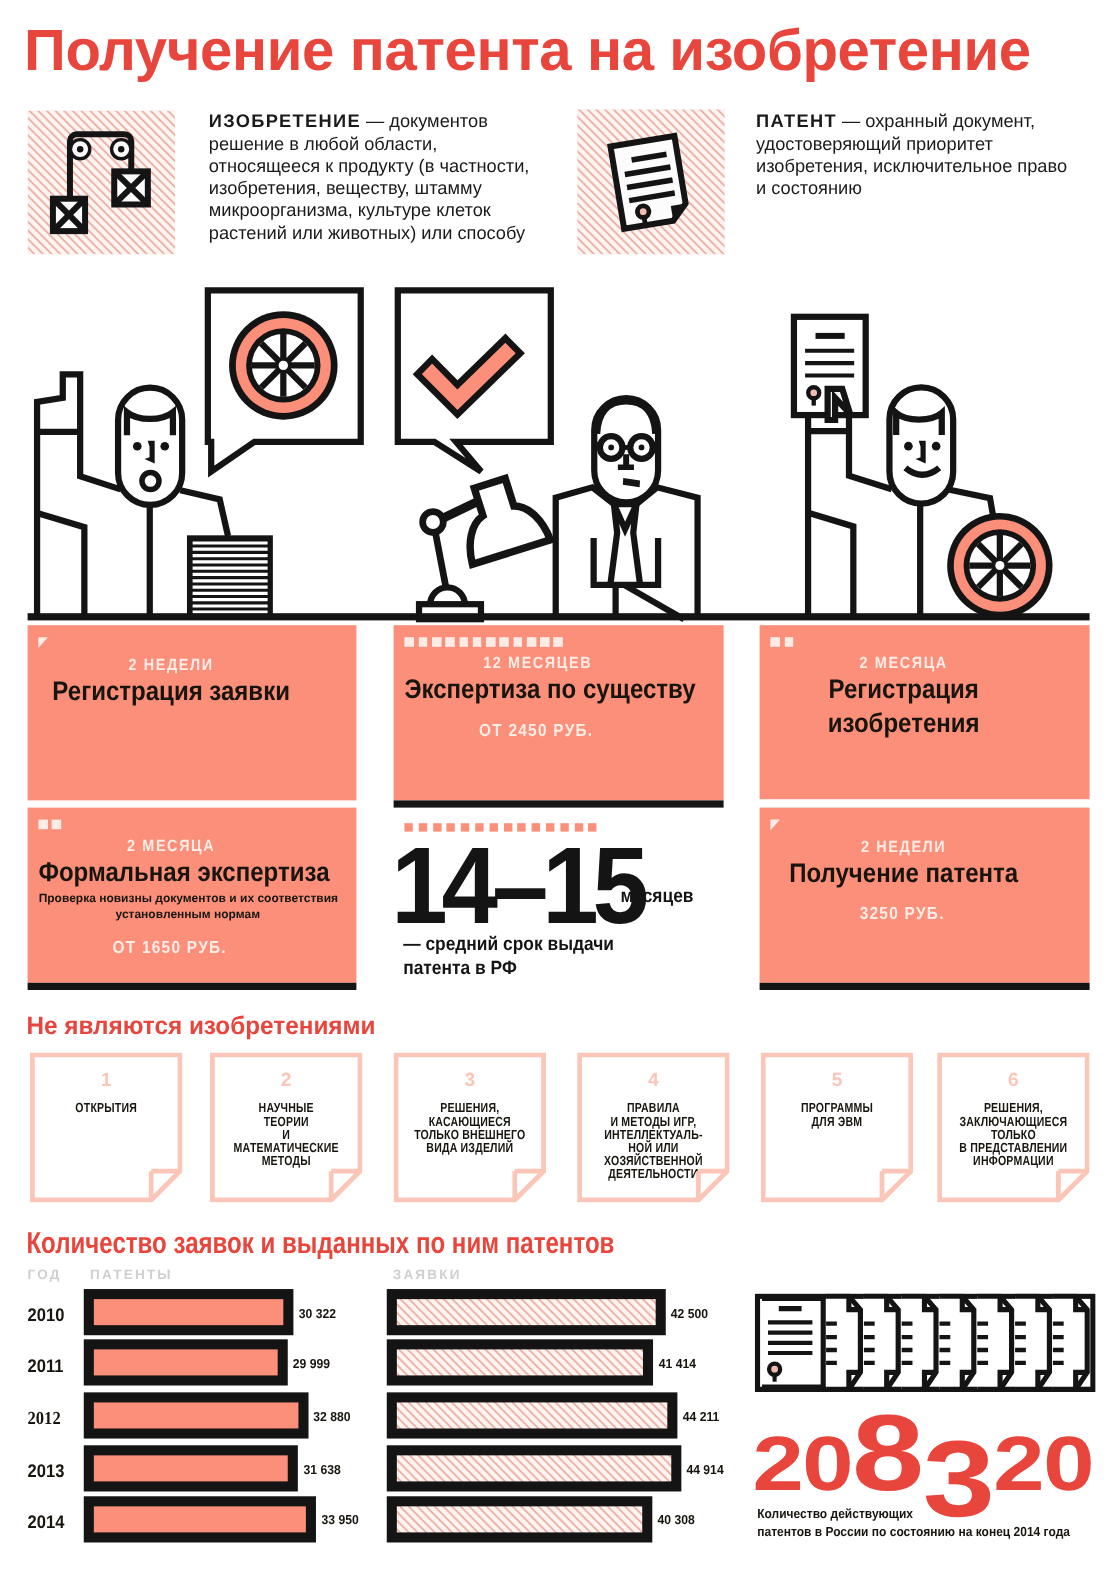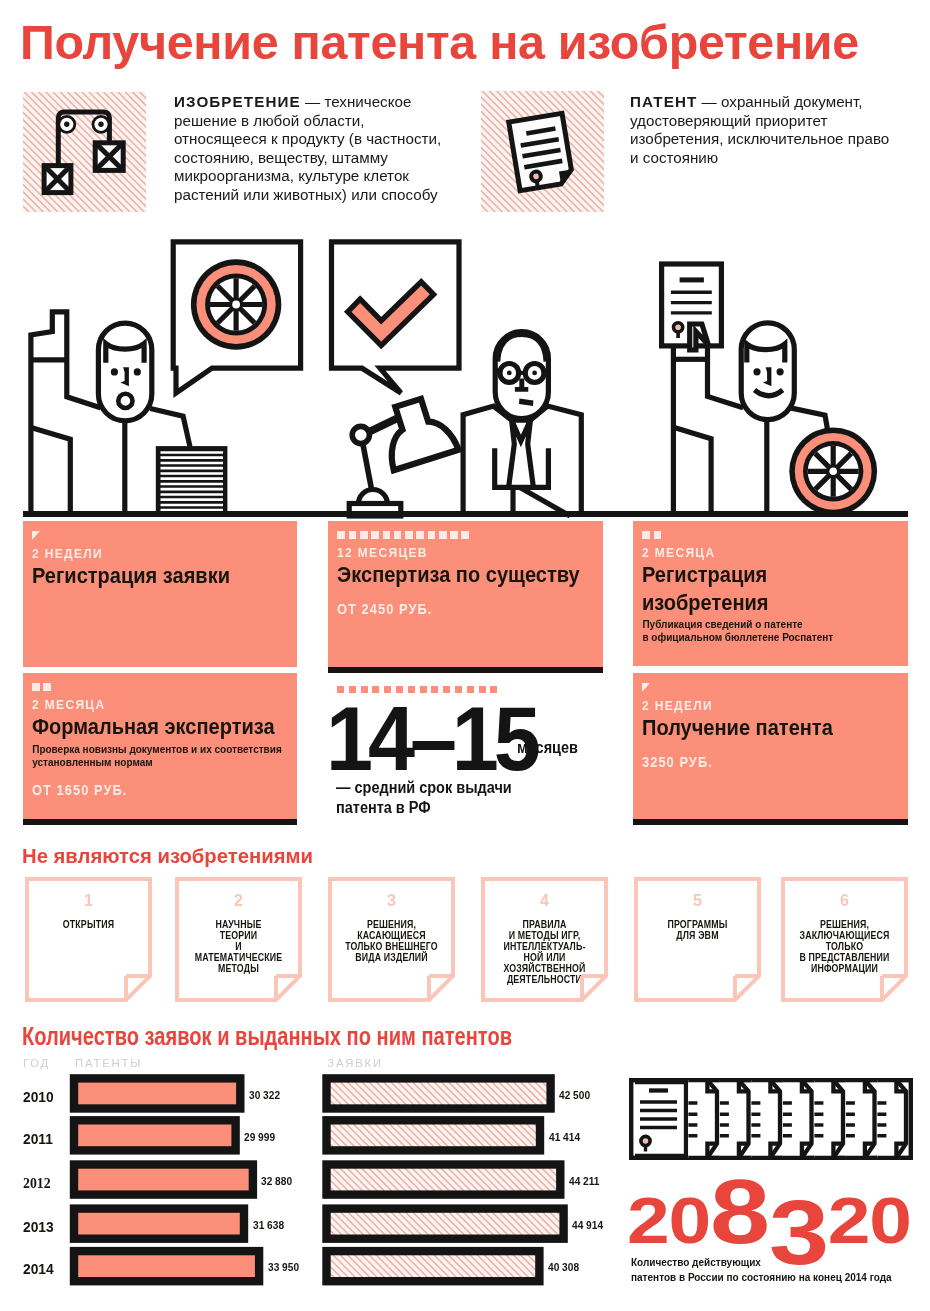--- a/index.html
+++ b/index.html
@@ -12,21 +12,21 @@
 
   
   .hatchbox{width:125px;height:125px;background:#fdf0ed;overflow:hidden;}
   .deftext{font-size:15.2px;line-height:18.6px;color:#1a1a1a;}
   .deftext b{font-weight:bold;letter-spacing:1.1px;margin-top:32px;}
 
   
   #scene{left:0;top:230px;width:930px;height:295px;}
 
   
-  .step{background:#fb8f79;color:#231f20;box-sizing:border-box;}
+  .step{background:#fb8f79;color:#231f20;box-sizing:border-box;text-align:center;}
   .squares{display:flex;gap:3.7px;}
   .sq{width:7.6px;height:8px;background:#fdece6;}
   .sq.flag{width:0;height:0;background:none;border-top:9px solid #fdece6;border-right:8.5px solid transparent;}
   .dur{font-size:13.5px;font-weight:bold;letter-spacing:1.5px;color:#fdece6;margin-top:7px;line-height:1;white-space:nowrap;transform:scaleX(0.89);transform-origin:0 0;}
   .sttl{font-size:22.5px;font-weight:bold;line-height:1.22;margin-top:2px;color:#18150f;white-space:nowrap;transform:scaleX(0.89);transform-origin:0 0;}
   .sdesc{font-size:10px;line-height:12.9px;margin-top:3px;color:#18150f;font-weight:bold;white-space:nowrap;}
   .sprice{font-size:14.6px;font-weight:bold;letter-spacing:1.2px;color:#fdece6;margin-top:13px;line-height:1;white-space:nowrap;transform:scaleX(0.88);transform-origin:0 0;}
 
   
   .dashrow{display:flex;gap:4.8px;}
@@ -38,21 +38,21 @@
   
   #notitle{font-size:21px;font-weight:bold;color:#e8453c;white-space:nowrap;transform:scaleX(0.965);transform-origin:0 0;line-height:1;}
   .card{box-sizing:border-box;background:#fff;}
   .cardbg{position:absolute;left:0;top:0;}
   
   .cardnum{font-size:16px;color:#fbc6b8;font-weight:bold;text-align:center;margin-top:15.5px;line-height:1;}
   .cardtxt{font-size:11px;font-weight:bold;color:#18150f;text-align:center;line-height:10.9px;letter-spacing:0.2px;margin-top:10.5px;white-space:nowrap;transform:scaleX(0.80);}
 
   
   #chtitle{font-size:25px;font-weight:bold;color:#e8453c;white-space:nowrap;line-height:1;transform:scaleX(0.803);transform-origin:0 0;}
-  .chhdr{font-size:11.3px;font-weight:normal;color:#cfcfcf;letter-spacing:1.8px;white-space:nowrap;line-height:1;transform:scaleX(1.0);transform-origin:0 0;}
+  .chhdr{font-size:11.3px;font-weight:bold;color:#cfcfcf;letter-spacing:1.8px;white-space:nowrap;line-height:1;transform:scaleX(1.0);transform-origin:0 0;}
   .yr{font-size:15.3px;font-weight:bold;color:#18150f;white-space:nowrap;display:inline-block;transform:scaleX(0.9);transform-origin:0 0;}
   .barval{font-size:10.8px;font-weight:bold;color:#18150f;white-space:nowrap;line-height:1;transform:scaleX(0.94);transform-origin:0 0;}
 
   #bignum2{color:#e8453c;white-space:nowrap;line-height:1;letter-spacing:-1px;transform:scaleX(1.20);transform-origin:0 0;}
   #bignum2 span{font-weight:bold;display:inline-block;vertical-align:baseline;}
   .d-sm{font-size:64px;}
   .d-lg{font-size:90px;}
   .d-desc{font-size:90px;position:relative;top:21px;}
   #bigcap{font-size:11px;line-height:15.1px;color:#18150f;font-weight:bold;white-space:nowrap;transform:scaleX(0.91);transform-origin:0 0;}
 </style>
@@ -85,24 +85,24 @@
         <rect x="21.1" y="73.6" width="26.8" height="27"></rect>
         <rect x="72.2" y="50.8" width="28" height="27.6"></rect>
       </g>
       <g stroke="#141414" stroke-width="5" fill="none">
         <path d="M21.1,73.6 L47.9,100.6 M47.9,73.6 L21.1,100.6"></path>
         <path d="M72.2,50.8 L100.2,78.4 M100.2,50.8 L72.2,78.4"></path>
       </g>
     </svg>
   </div>
   <div class="abs deftext" style="left:174px;top:93px;width:320px;">
-    <span><b>ИЗОБРЕТЕНИЕ</b><span> — </span><span>техническое</span></span><br>
+    <span><b>ИЗОБРЕТЕНИЕ</b><span> — </span><span>документов</span></span><br>
     <span>решение в любой области,</span><br>
     <span>относящееся к продукту (в частности,</span><br>
-    <span>состоянию, веществу, штамму</span><br>
+    <span>изобретения, веществу, штамму</span><br>
     <span>микроорганизма, культуре клеток</span><br>
     <span>растений или животных) или способу</span>
   </div>
 
   <div class="abs hatchbox" style="left:481px;top:91px;width:123px;height:121px;">
     <svg width="123" height="121" viewBox="0 0 123 121">
       <rect x="0" y="0" width="123" height="121" fill="url(#hatchA)"></rect>
       <g transform="rotate(-9.4 61.5 60.5)">
         <path d="M33,26 L87,26 L87,83 L74.5,95.5 L33,95.5 Z" fill="#fcfcfc" stroke="#141414" stroke-width="5" stroke-linejoin="miter"></path>
         <path d="M87,83 L74.5,83 L74.5,95.5 Z" fill="#141414"></path>
@@ -290,24 +290,20 @@
   </div>
   <div class="abs" style="left:328px;top:666.6px;width:275px;height:6px;background:#141414;"></div>
 
   <div class="abs step" style="left:633px;top:521px;width:275px;height:145px;padding:9.6px 16px 0 9.4px;">
     <div class="squares">
         <i class="sq"></i>
         <i class="sq"></i>
       </div>
     <div class="dur">2 МЕСЯЦА</div>
     <div class="sttl">Регистрация<br>изобретения</div>
-    <div class="sdesc">
-      <span>Публикация сведений о патенте</span><br>
-      <span>в официальном бюллетене Роспатент</span>
-    </div>
   </div>
 
   <div class="abs step" style="left:22.8px;top:673.3px;width:274px;height:145.4px;padding:9.6px 16px 0 9.4px;">
     <div class="squares">
         <i class="sq"></i>
         <i class="sq"></i>
       </div>
     <div class="dur">2 МЕСЯЦА</div>
     <div class="sttl">Формальная экспертиза</div>
     <div class="sdesc">

